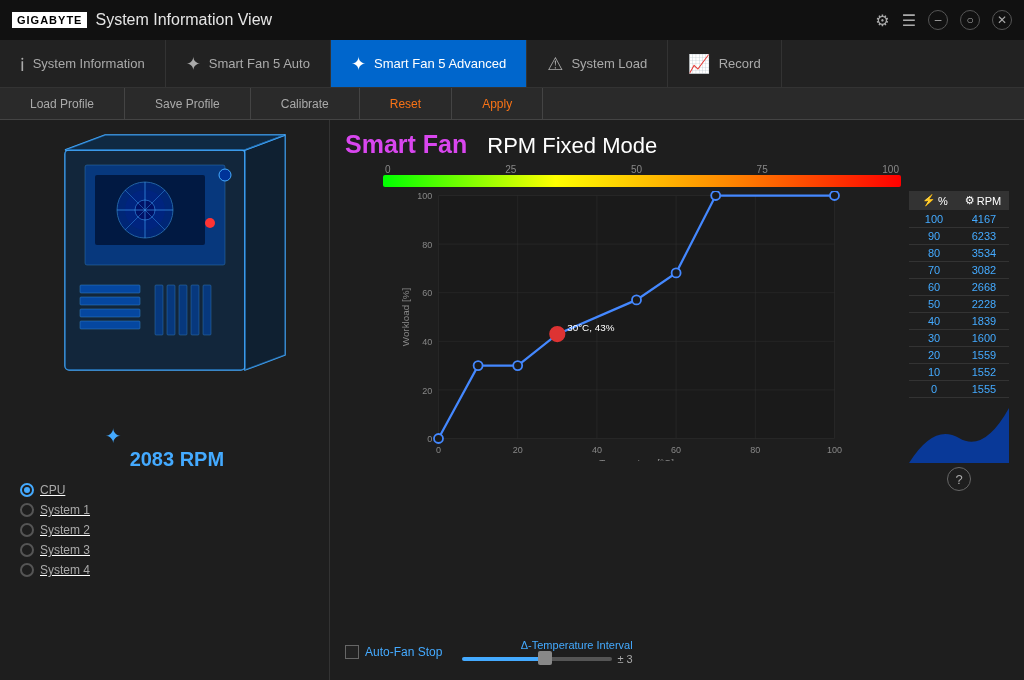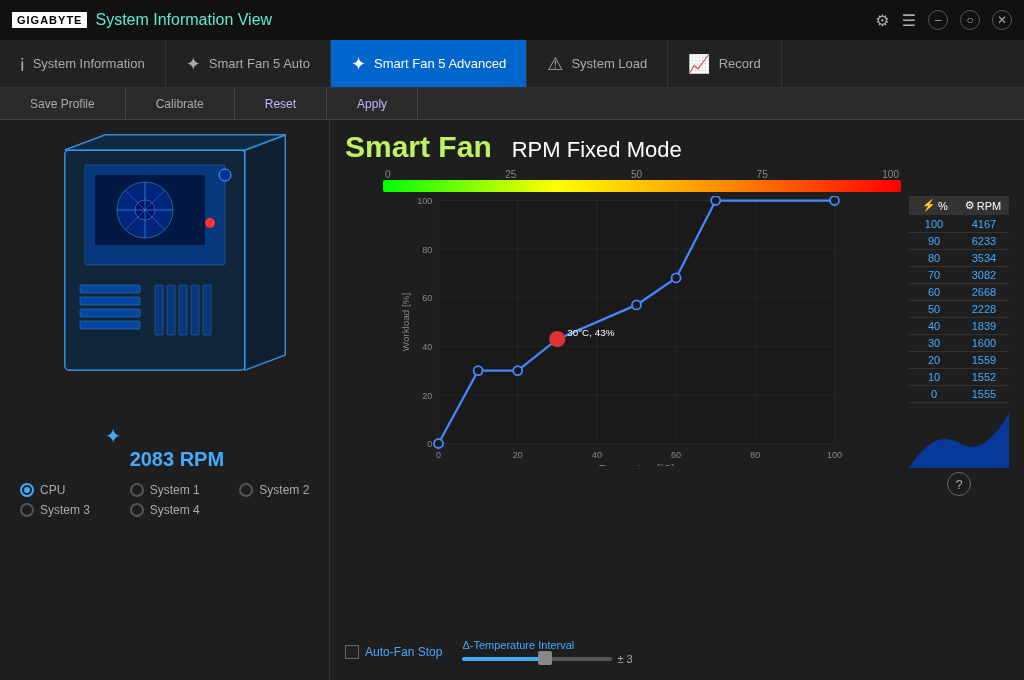--- a/index.html
+++ b/index.html
@@ -29,21 +29,21 @@
     }
     .gigabyte-logo {
       background: #fff;
       color: #000;
       font-weight: bold;
       font-size: 11px;
       padding: 2px 5px;
       letter-spacing: 1px;
     }
     .app-title {
-      color: #5eead4;
+      color: #e5e5e5;
       font-size: 16px;
     }
     .title-bar-right {
       display: flex;
       gap: 12px;
       align-items: center;
     }
     .win-btn {
       width: 20px;
       height: 20px;
@@ -94,21 +94,21 @@
     }
     .toolbar-btn {
       padding: 0 30px;
       border-right: 1px solid #444;
       display: flex;
       align-items: center;
       cursor: pointer;
       color: #aaa;
       font-size: 12px;
     }
-    .toolbar-btn.disabled { color: #c4b5fd; cursor: default; }
+    .toolbar-btn.disabled { color: #f97316; cursor: default; }
 
     
     .main-content {
       display: flex;
       height: calc(680px - 40px - 48px - 32px);
       background: #1e1e1e;
     }
 
     
     .left-panel {
@@ -137,24 +137,25 @@
     }
     .rpm-value {
       font-size: 20px;
       font-weight: bold;
       color: #4af;
       margin-top: 48px;
     }
 
     .fan-selectors {
       display: grid;
-      grid-template-columns: 1fr 1fr 1fr;
+      grid-template-columns: 1fr;
       gap: 6px 30px;
       width: 100%;
       padding-left: 10px;
+      text-decoration: underline;
     }
     .fan-selector {
       display: flex;
       align-items: center;
       gap: 6px;
       color: #aaa;
       font-size: 12px;
       cursor: pointer;
     }
     .radio-outer {
@@ -182,22 +183,22 @@
       position: relative;
     }
 
     .chart-title {
       display: flex;
       gap: 20px;
       margin-bottom: 5px;
       align-items: baseline;
     }
     .chart-title-main {
-      font-size: 30px;
-      color: #bef264;
+      font-size: 25px;
+      color: #d946ef;
       font-weight: bold;
     }
     .chart-title-mode {
       font-size: 22px;
       color: #fff;
     }
 
     
     .chart-wrapper {
       display: flex;
@@ -266,21 +267,21 @@
     }
 
     .temp-interval {
       display: flex;
       flex-direction: column;
       gap: 2px;
     }
     .temp-interval-label {
       color: #4af;
       font-size: 11px;
-      text-align: left;
+      text-align: right;
     }
     .slider-container {
       display: flex;
       align-items: center;
       gap: 5px;
     }
     .slider {
       width: 150px;
       height: 4px;
       background: linear-gradient(to right, #4af 60%, #555 60%);
@@ -355,20 +356,21 @@
     <span class="nav-tab-icon">⚠</span>
     <span>System Load</span>
   </div>
   <div class="nav-tab">
     <span class="nav-tab-icon">📈</span>
     <span>Record</span>
   </div>
 </div>
 
 <div class="toolbar">
+  <div class="toolbar-btn">Load Profile</div>
   <div class="toolbar-btn">Save Profile</div>
   <div class="toolbar-btn">Calibrate</div>
   <div class="toolbar-btn disabled">Reset</div>
   <div class="toolbar-btn disabled">Apply</div>
 </div>
 
 <div class="main-content">
 
   <div class="left-panel">
 

